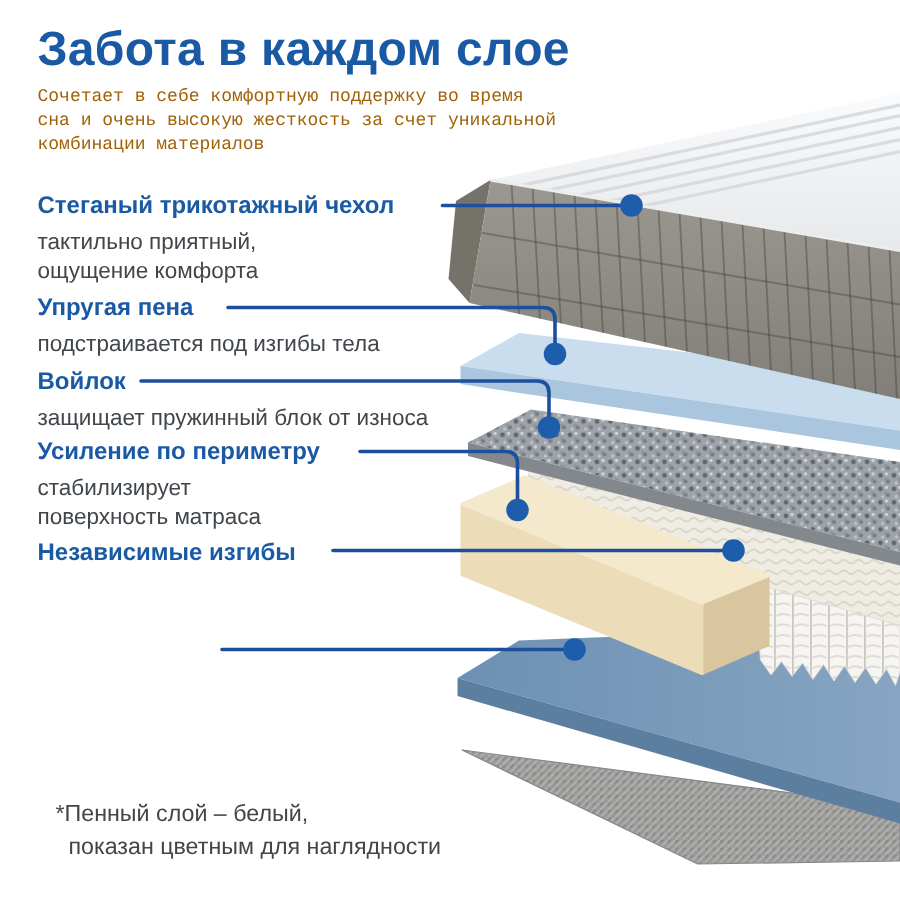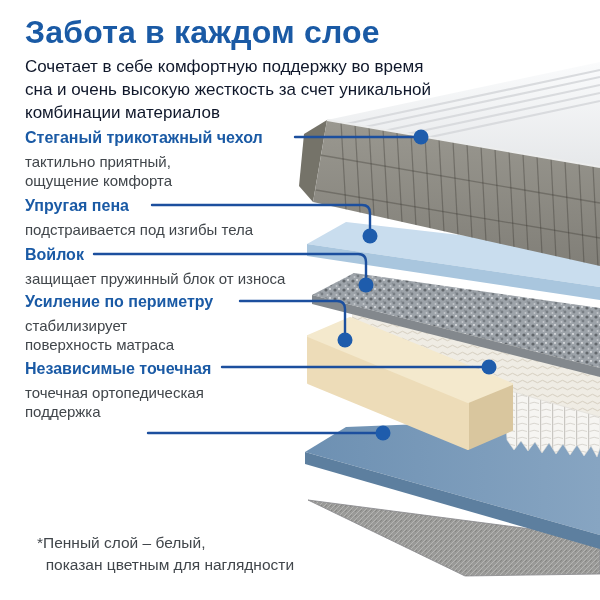--- a/index.html
+++ b/index.html
@@ -7,21 +7,21 @@
     position:relative;width:600px;height:600px;background:#ffffff;
     font-family:"Liberation Sans",sans-serif;overflow:hidden;
   }
   .illustration{position:absolute;left:0;top:0;width:600px;height:600px;}
   .page-title{
     position:absolute;left:25px;top:14px;margin:0;
     font-size:32px;font-weight:bold;color:#1a5aa5;letter-spacing:.2px;
   }
   .subtitle{
     position:absolute;left:25px;top:56px;margin:0;width:460px;
-    font-size:17px;line-height:1.34;color:#0f172a;white-space:pre-line;
+    font-size:12px;line-height:1.34;color:#a16207;white-space:pre-line;font-family:Liberation Mono, monospace;
   }
   .layer-label{position:absolute;left:25px;margin:0;width:265px;}
   .layer-label h2{
     margin:0;font-size:16px;line-height:20px;font-weight:bold;color:#1a5aa5;
   }
   .layer-label p{
     margin:5px 0 0 0;font-size:15px;line-height:1.25;color:#41464b;white-space:pre-line;
   }
   .lb1{top:128px}.lb2{top:196px}.lb3{top:245px}.lb4{top:292px}.lb5{top:359px}.lb6{top:423px}
   .footnote{
@@ -189,20 +189,18 @@
   <div class="layer-label lb3">
     <h2>Войлок</h2>
     <p>защищает пружинный блок от износа</p>
   </div>
   <div class="layer-label lb4">
     <h2>Усиление по периметру</h2>
     <p>стабилизирует
 поверхность матраса</p>
   </div>
   <div class="layer-label lb5">
-    <h2>Независимые точечная</h2>
-    <p>точечная ортопедическая
-поддержка</p>
+    <h2>Независимые изгибы</h2>
   </div>
 
   <p class="footnote">*Пенный слой – белый,
   показан цветным для наглядности</p>
 </div>
 
 </body></html>

